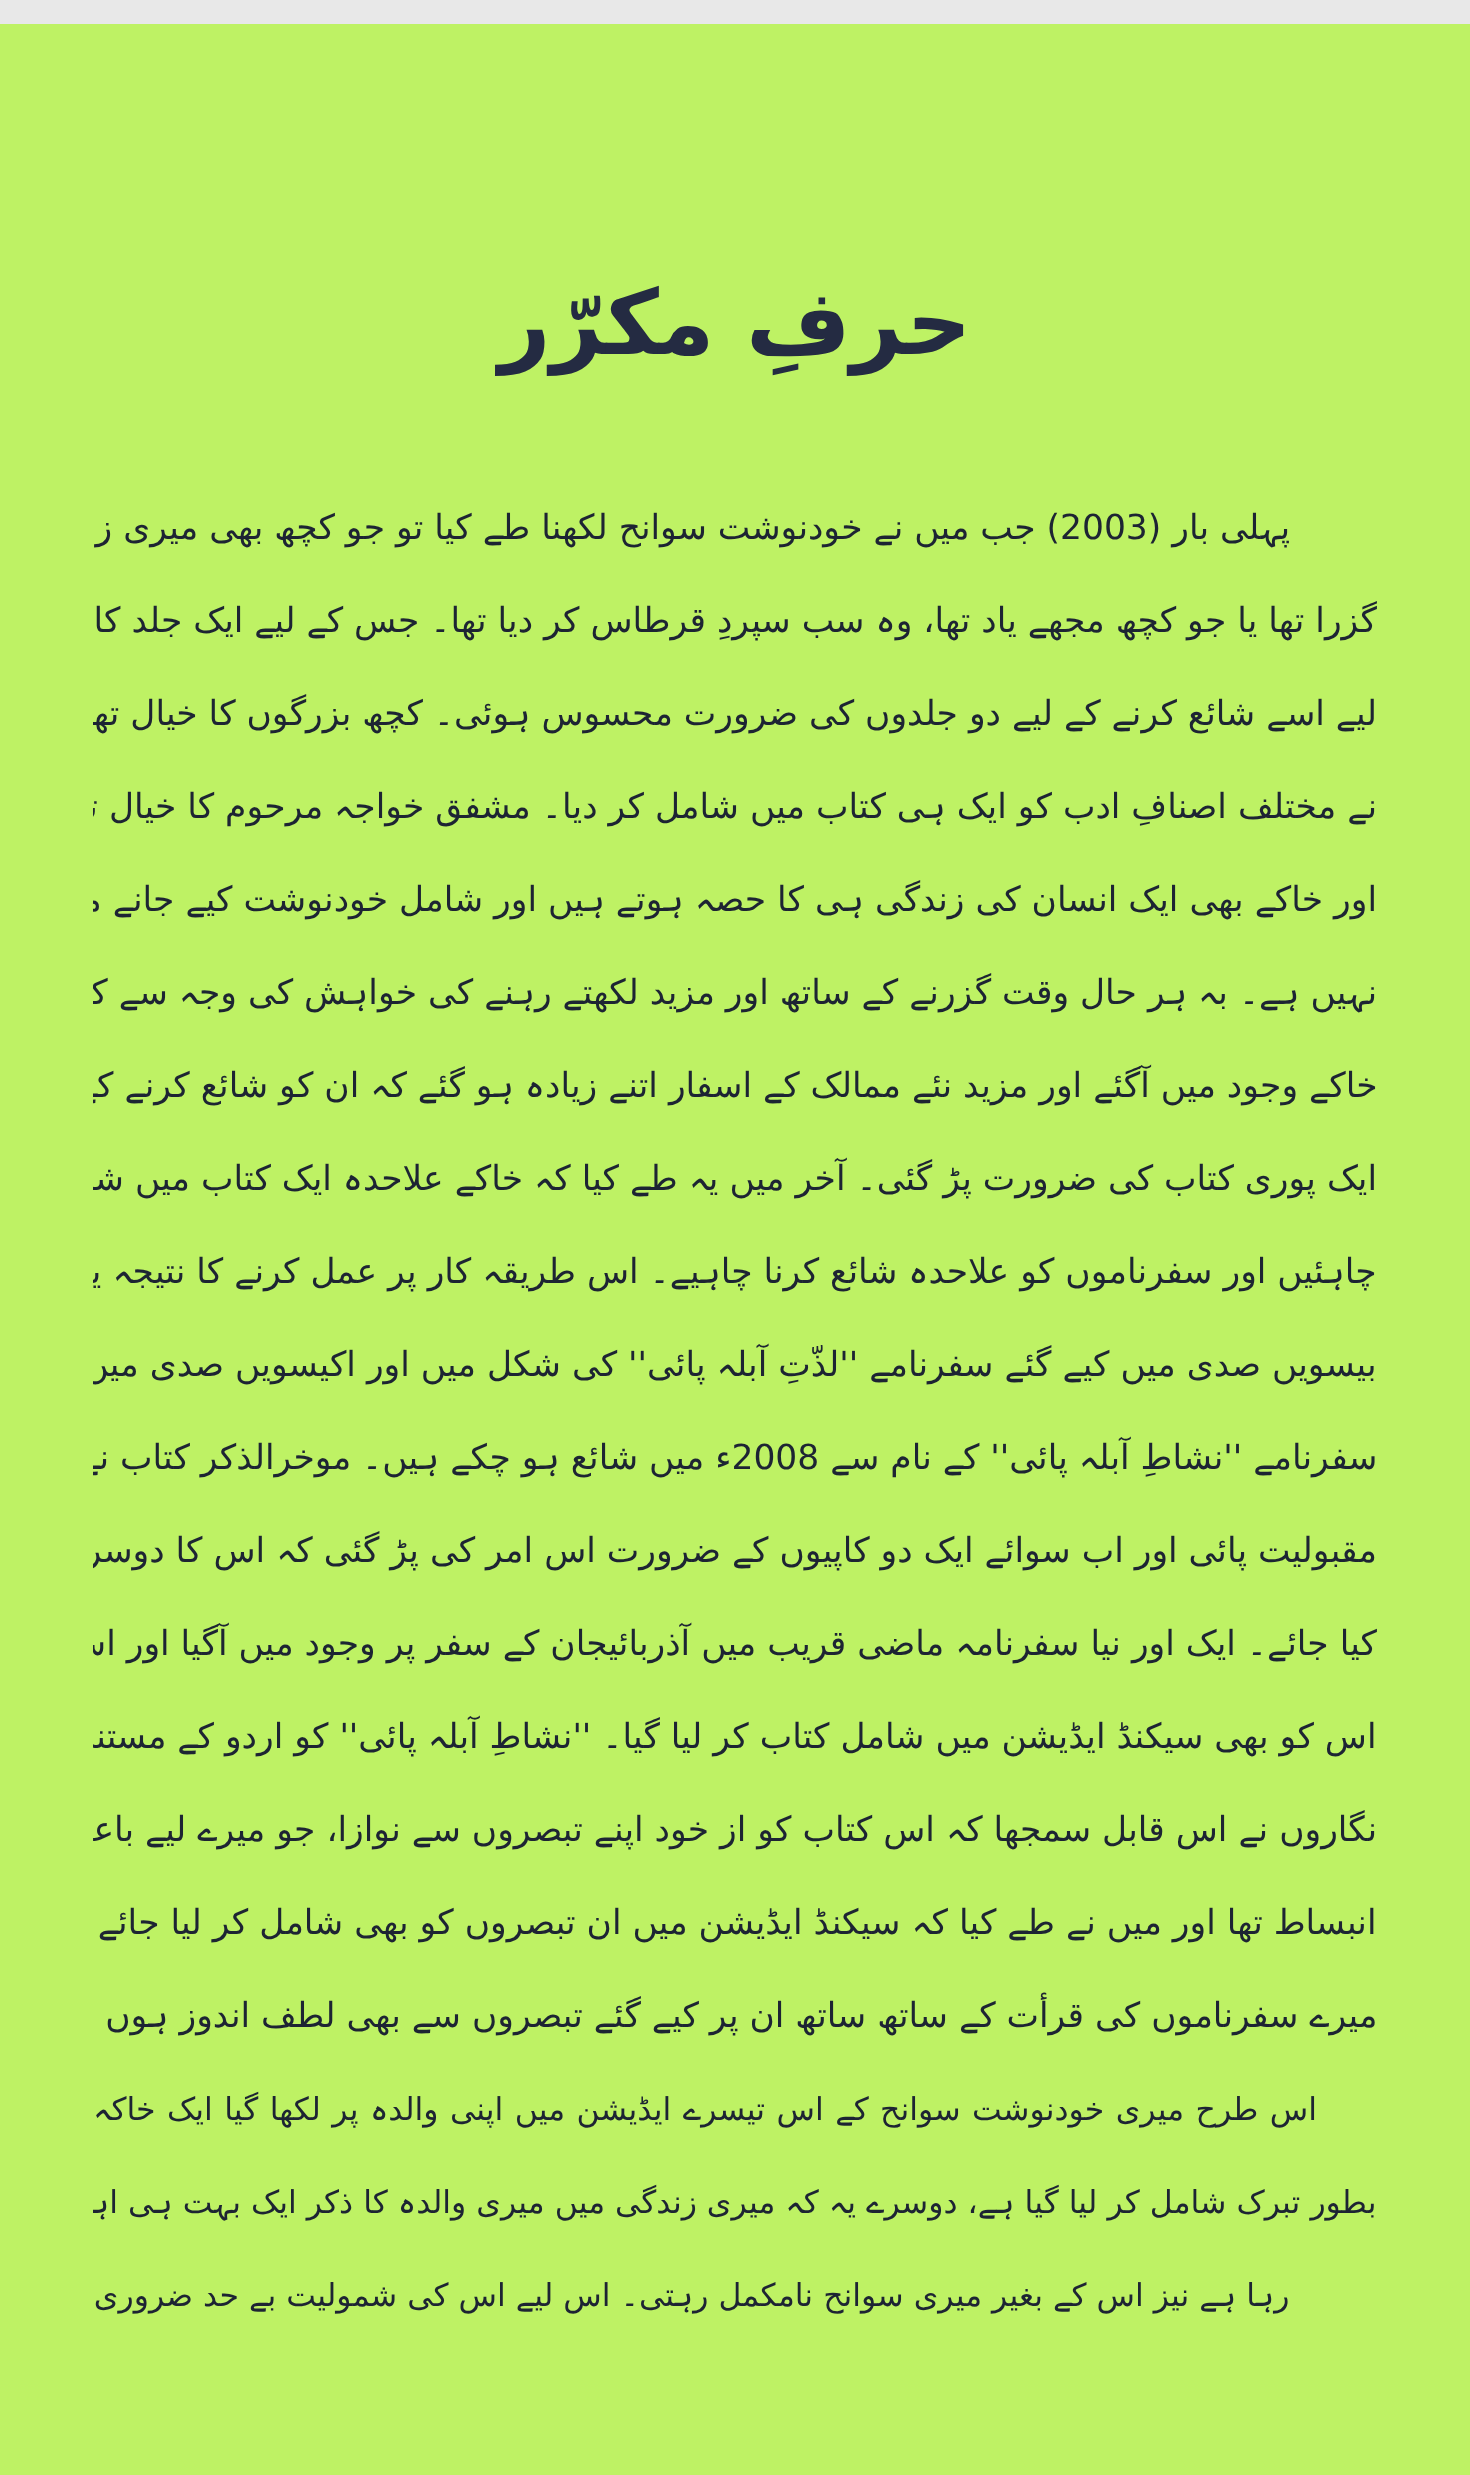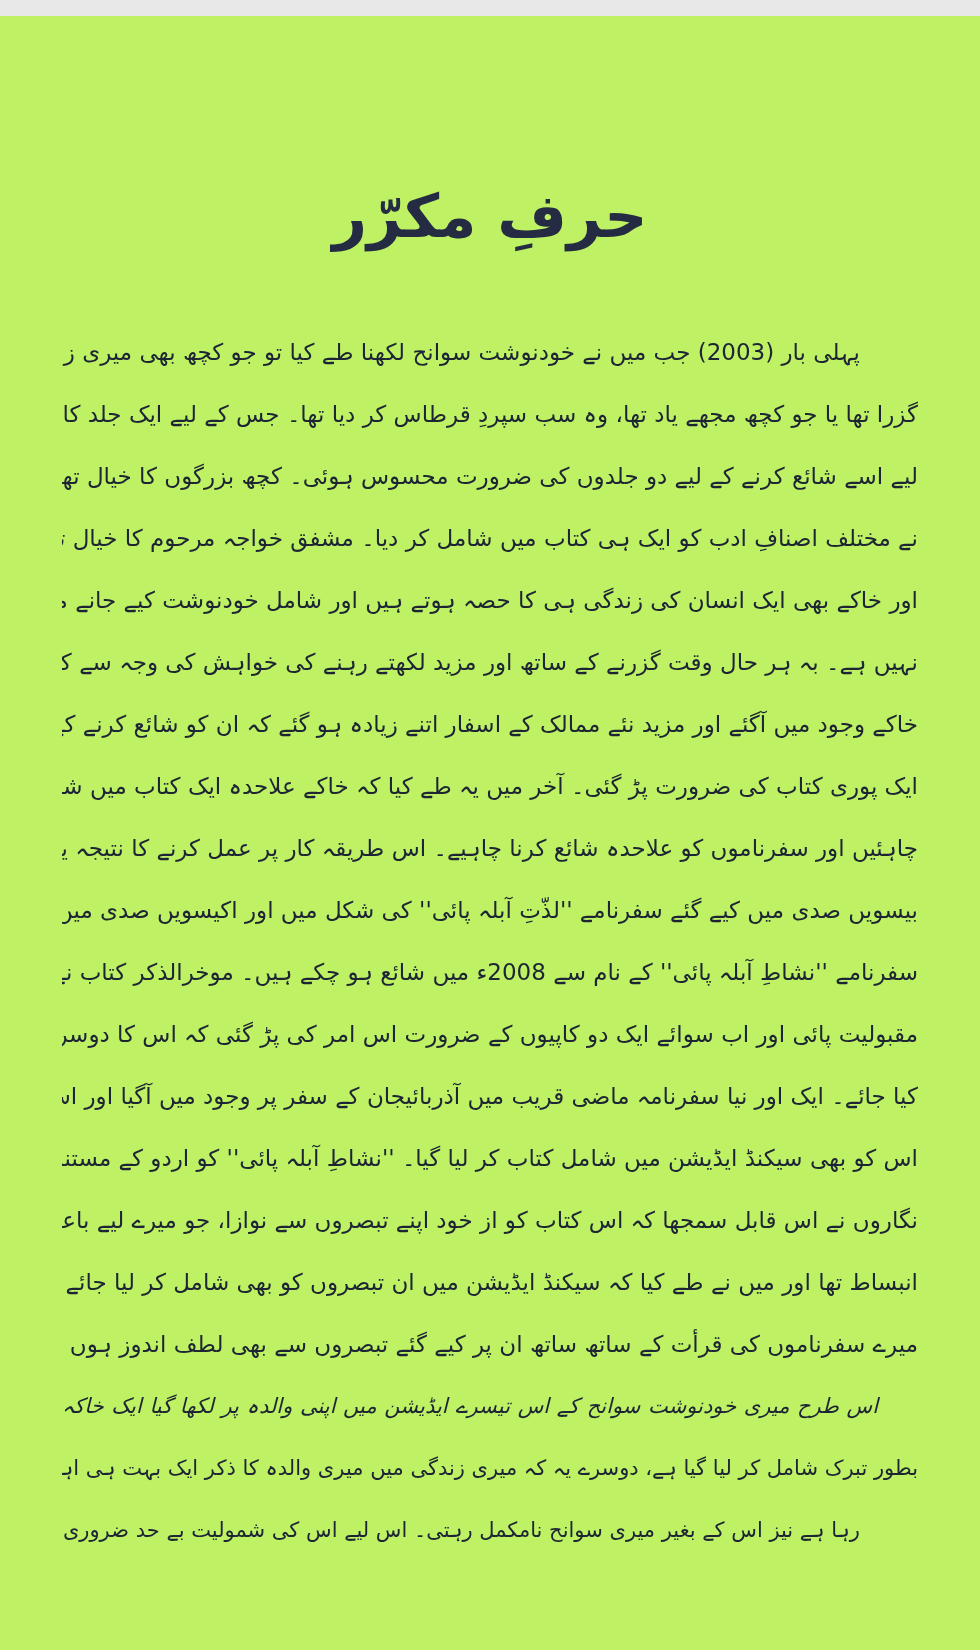--- a/index.html
+++ b/index.html
@@ -57,21 +57,20 @@
     text-align: right;
     text-align-last: right;
   }
   
   .line--small {
     font-size: 21px;
   }
   
   .line--indent-small {
     padding-right: 40px;
-    font-style: italic;
   }
   
   .line--closing {
     padding-right: 58px;
     padding-left: 100px;
     text-align: center;
     text-align-last: center;
   }
 </style>
 </head>

